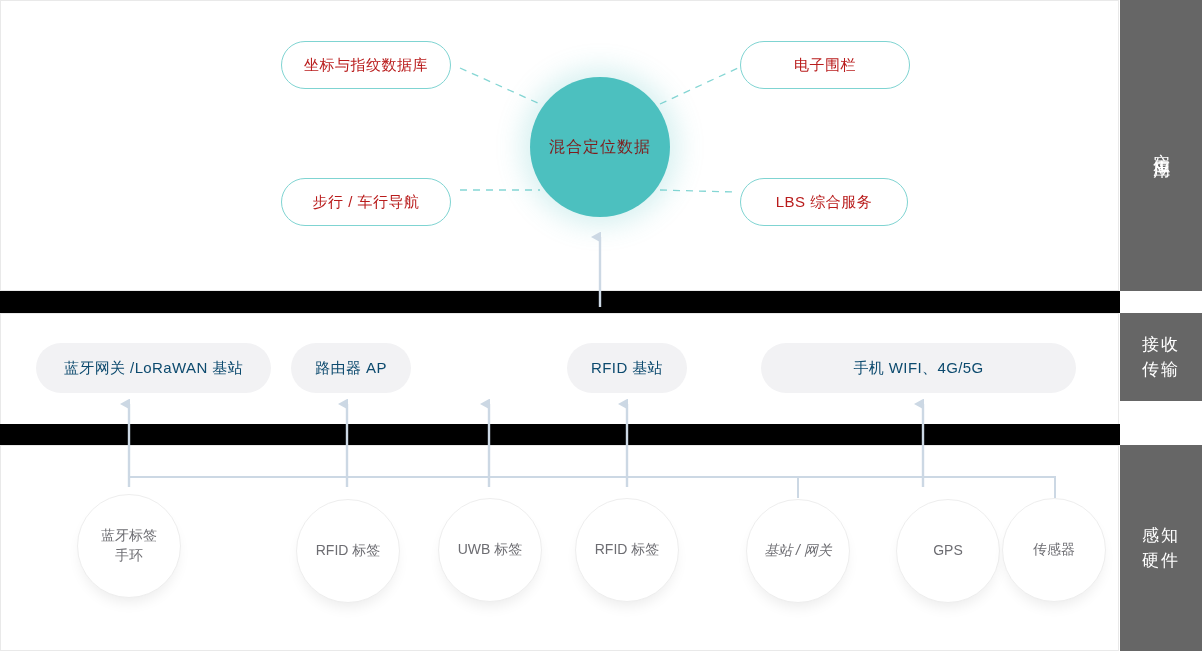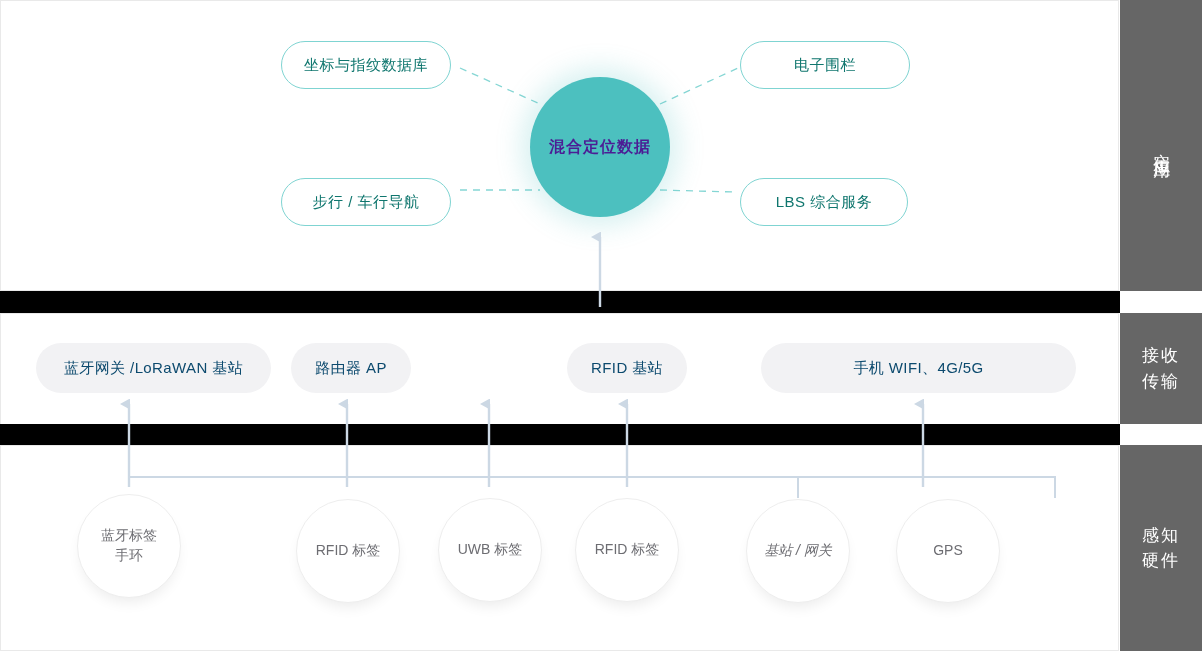--- a/index.html
+++ b/index.html
@@ -35,21 +35,21 @@
     writing-mode: vertical-rl;
     text-orientation: upright;
     font-size: 17px;
     letter-spacing: 3px;
     line-height: 1.45;
     text-align: center;
     white-space: pre-line;
     color: #ffffff;
   }
   #rail-app   { top: 0px;   height: 291px; }
-  #rail-recv  { top: 313px; height: 111px; }
+  #rail-recv  { top: 313px; height: 88px; }
   #rail-hw    { top: 445px; height: 206px; }
 
   .rail-two {
     writing-mode: horizontal-tb;
     font-size: 17px;
     letter-spacing: 2px;
     line-height: 1.5;
     text-align: center;
     white-space: pre-line;
   }
@@ -83,33 +83,32 @@
     left: 530px;
     top: 77px;
     width: 140px;
     height: 140px;
     border-radius: 50%;
     background: #4cc0bf;
     box-shadow: 0 0 26px 9px rgba(76,192,191,0.22);
     display: flex;
     align-items: center;
     justify-content: center;
-    color: #4c1d95;
+    color: #7f1d1d;
     font-size: 16px;
     letter-spacing: 1px;
-    font-weight: bold;
   }
 
   .pill {
     position: absolute;
     height: 48px;
     border: 1px solid #7fd4d2;
     border-radius: 24px;
     background: #ffffff;
-    color: #0f766e;
+    color: #b91c1c;
     font-size: 15px;
     display: flex;
     align-items: center;
     justify-content: center;
     box-sizing: border-box;
     letter-spacing: 0.5px;
   }
   #pill-db   { left: 281px; top: 41px;  width: 170px; }
   #pill-nav  { left: 281px; top: 178px; width: 170px; }
   #pill-fence{ left: 740px; top: 41px;  width: 170px; }
@@ -270,20 +269,23 @@
   </div>
   <div class="node" id="node-rfid">
     <span>RFID 标签</span>
   </div>
   <div class="node" id="node-gw">
     <span>基站 / 网关</span>
   </div>
   <div class="node" id="node-gps">
     <span>GPS</span>
   </div>
+  <div class="node" id="node-sensor">
+    <span>传感器</span>
+  </div>
 
   <div class="rail" id="rail-app">
     <span class="rail-label">定位应用</span>
   </div>
   <div class="rail" id="rail-recv">
     <span class="rail-two">接收
 传输</span>
   </div>
   <div class="rail" id="rail-hw">
     <span class="rail-two">感知

